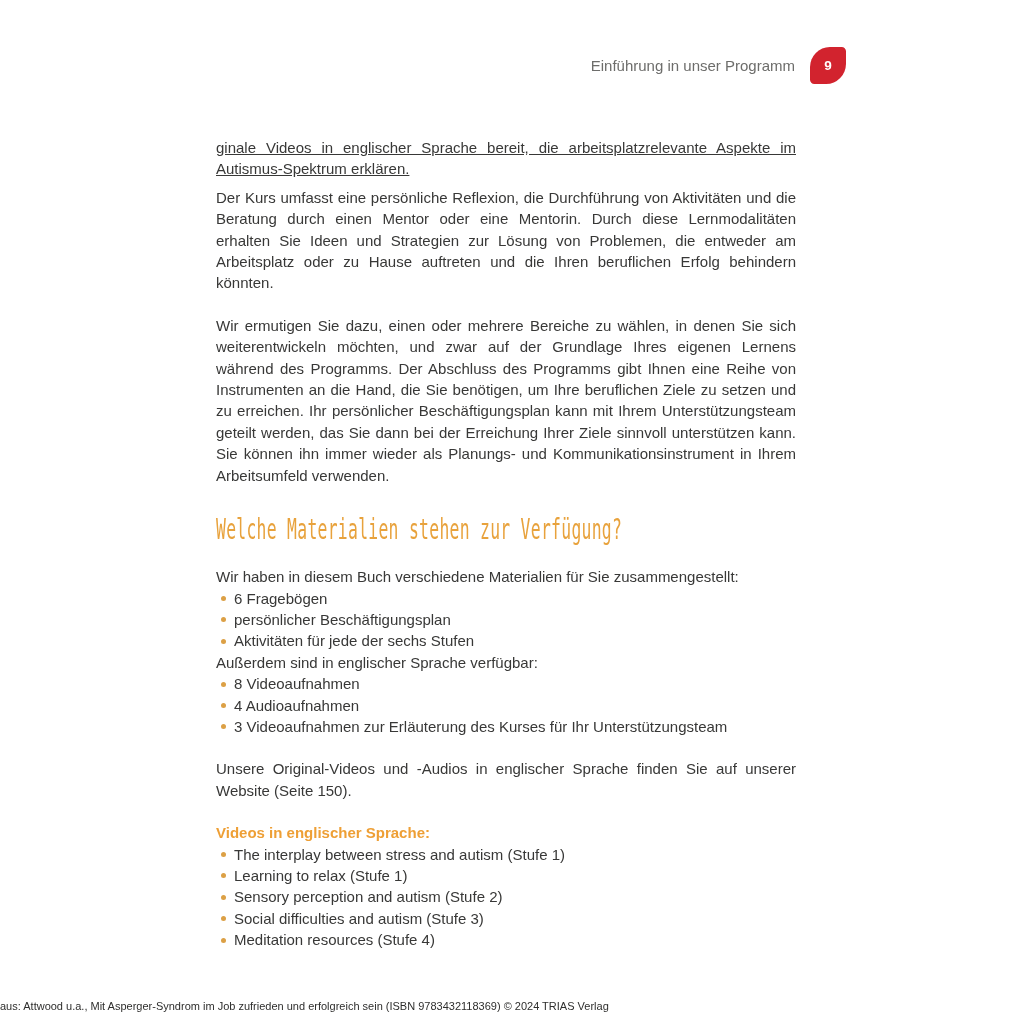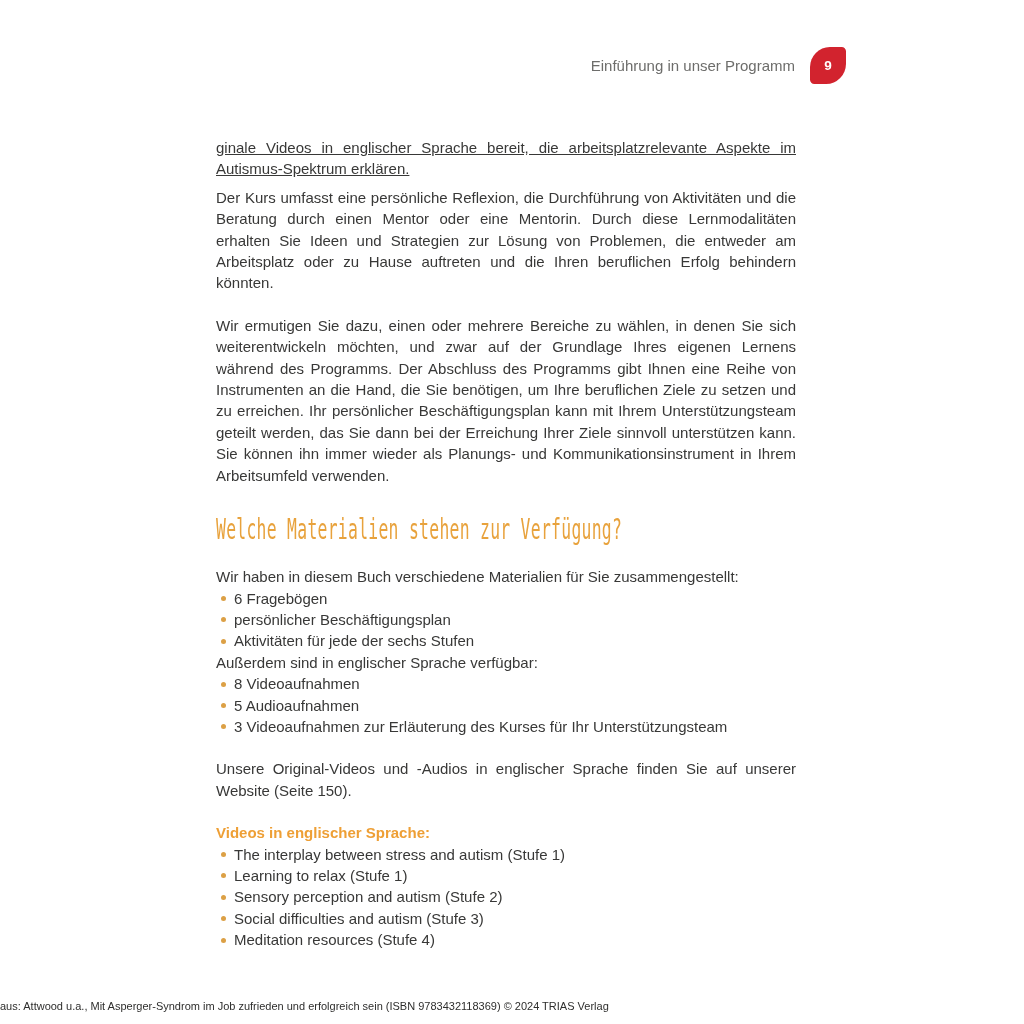--- a/index.html
+++ b/index.html
@@ -90,21 +90,21 @@
 
     <div class="intro-line">Außerdem sind in englischer Sprache verfügbar:</div>
 
     <ul class="dot-list">
 
         <li>
           <span class="dot"></span><span>8 Videoaufnahmen</span>
         </li>
 
         <li>
-          <span class="dot"></span><span>5 Audioaufnahmen</span>
+          <span class="dot"></span><span>4 Audioaufnahmen</span>
         </li>
 
         <li>
           <span class="dot"></span><span>3 Videoaufnahmen zur Erläuterung des Kurses für Ihr Unterstützungsteam</span>
         </li>
       </ul>
 
     <p class="note-para">Unsere Original-Videos und -Audios in englischer Sprache finden Sie auf unserer Website (Seite 150).</p>
 
     <div class="videos-heading">Videos in englischer Sprache:</div>

